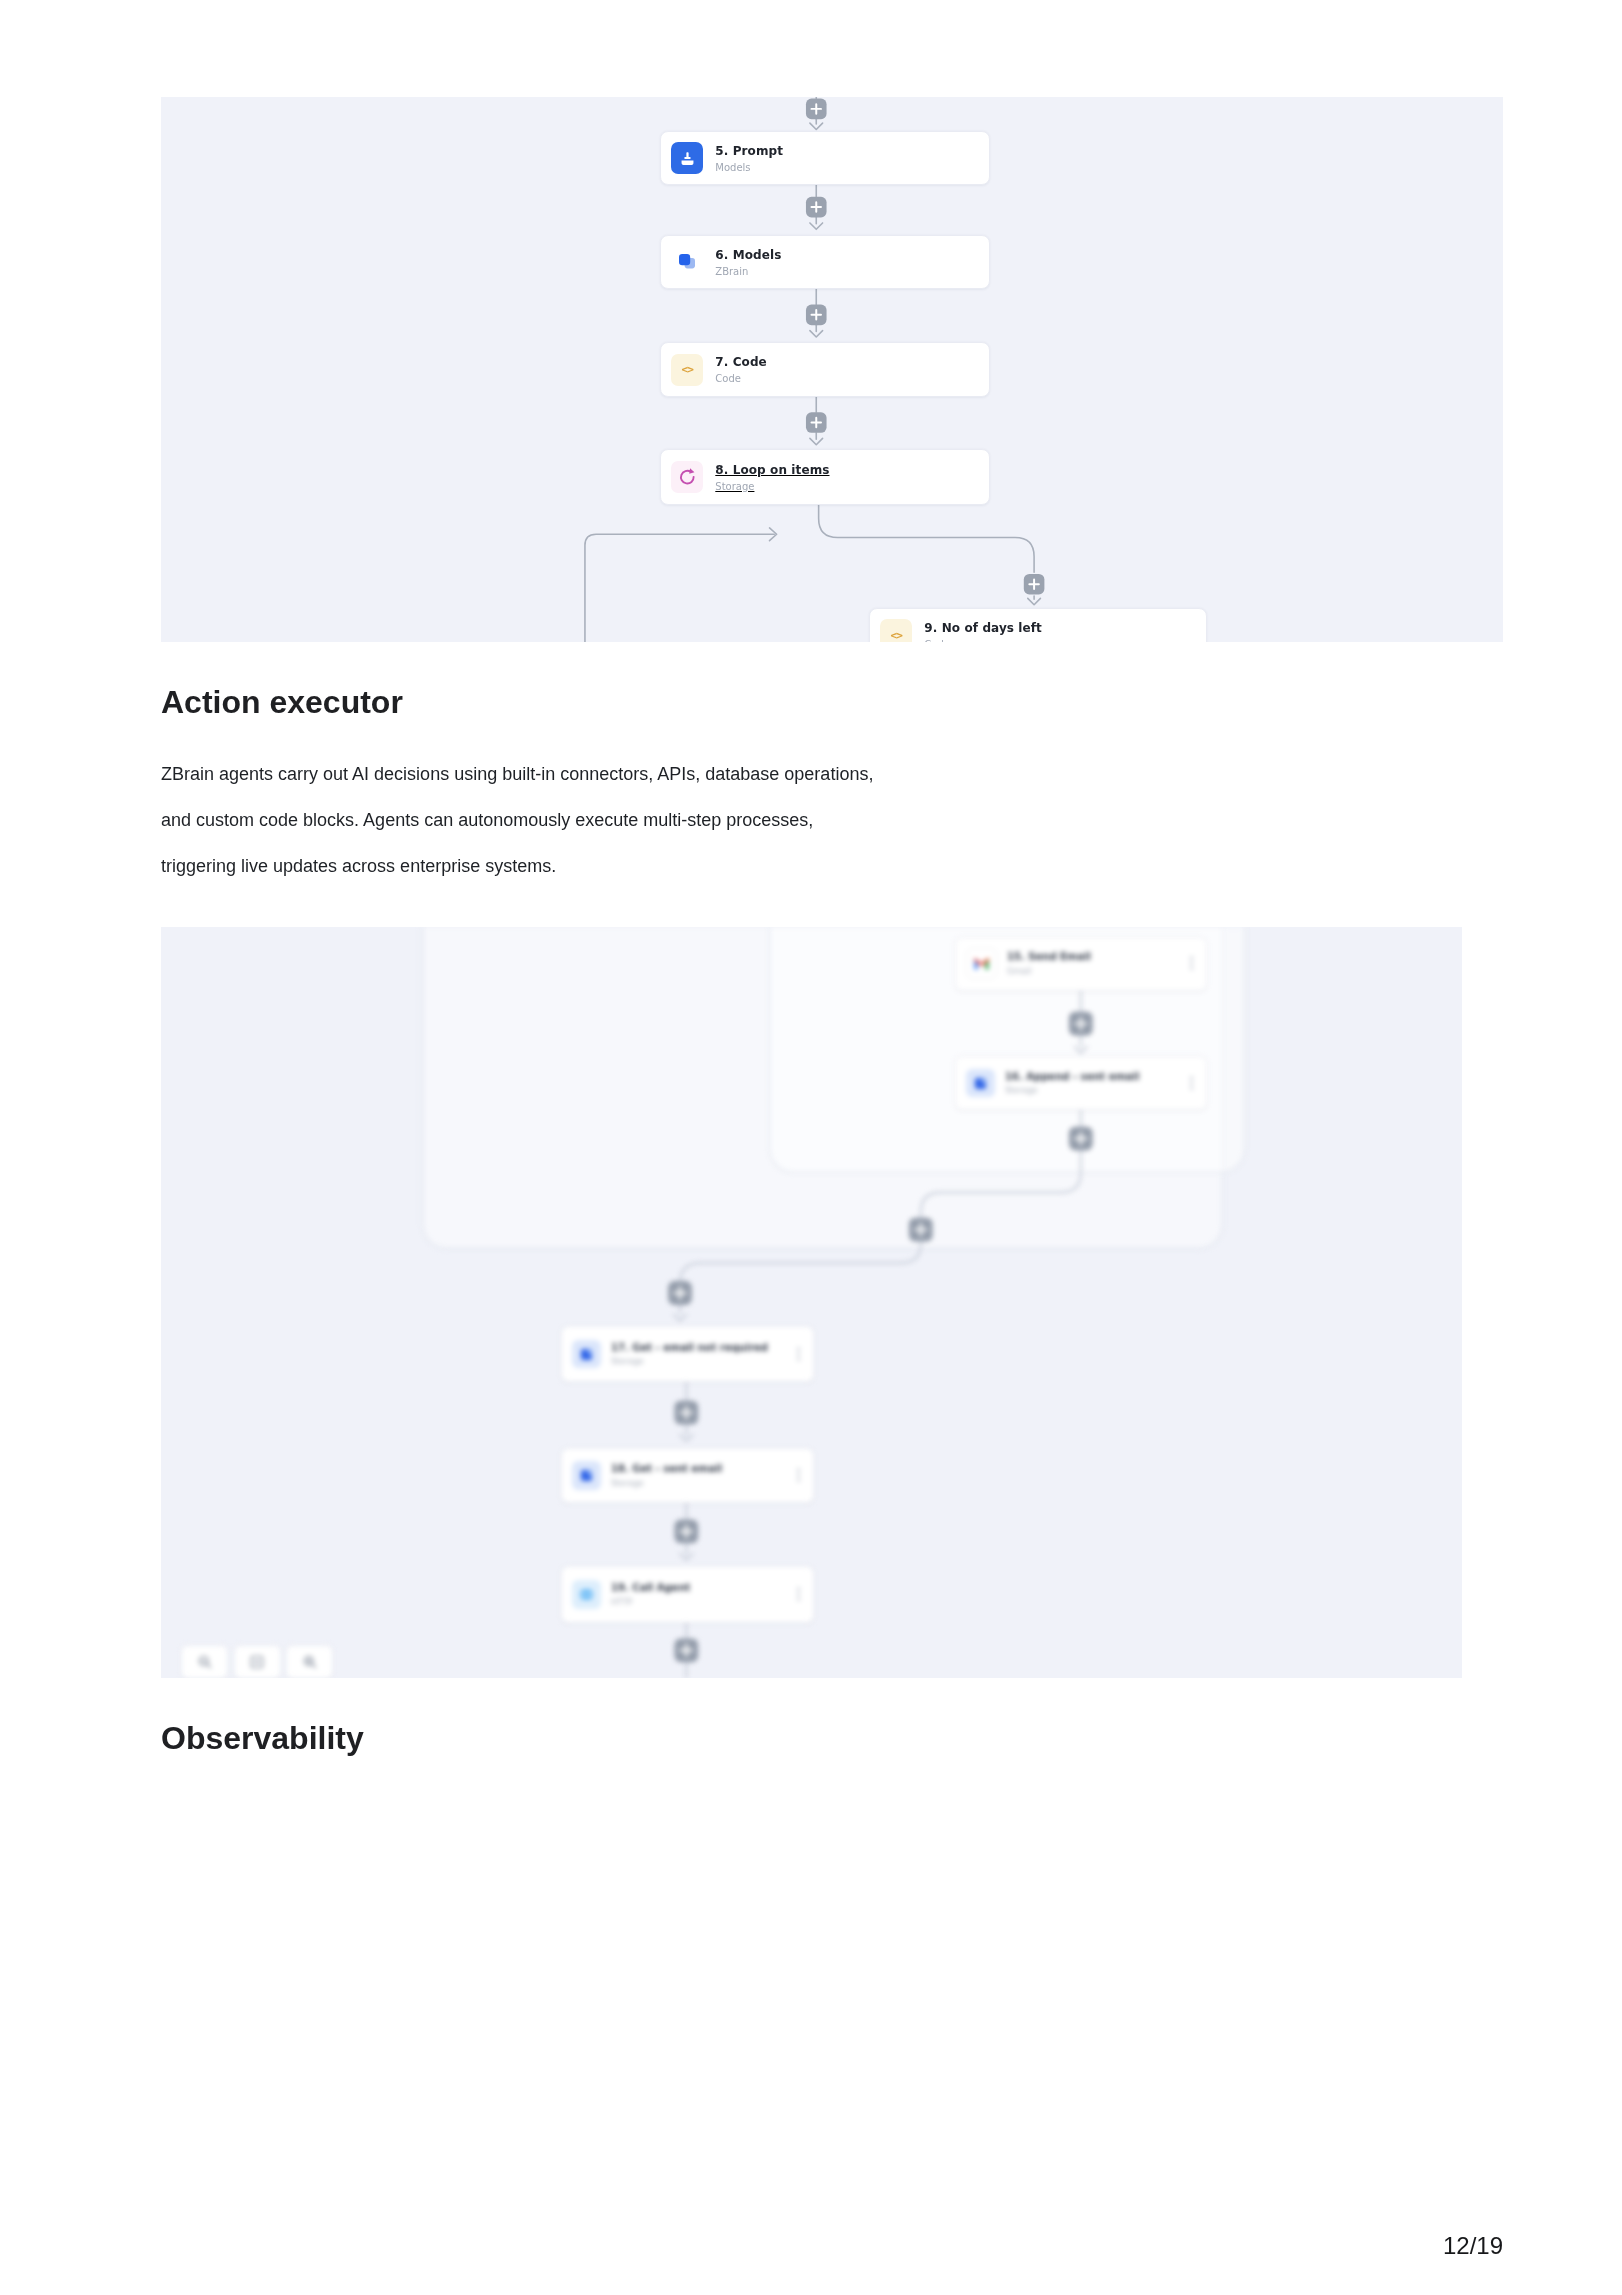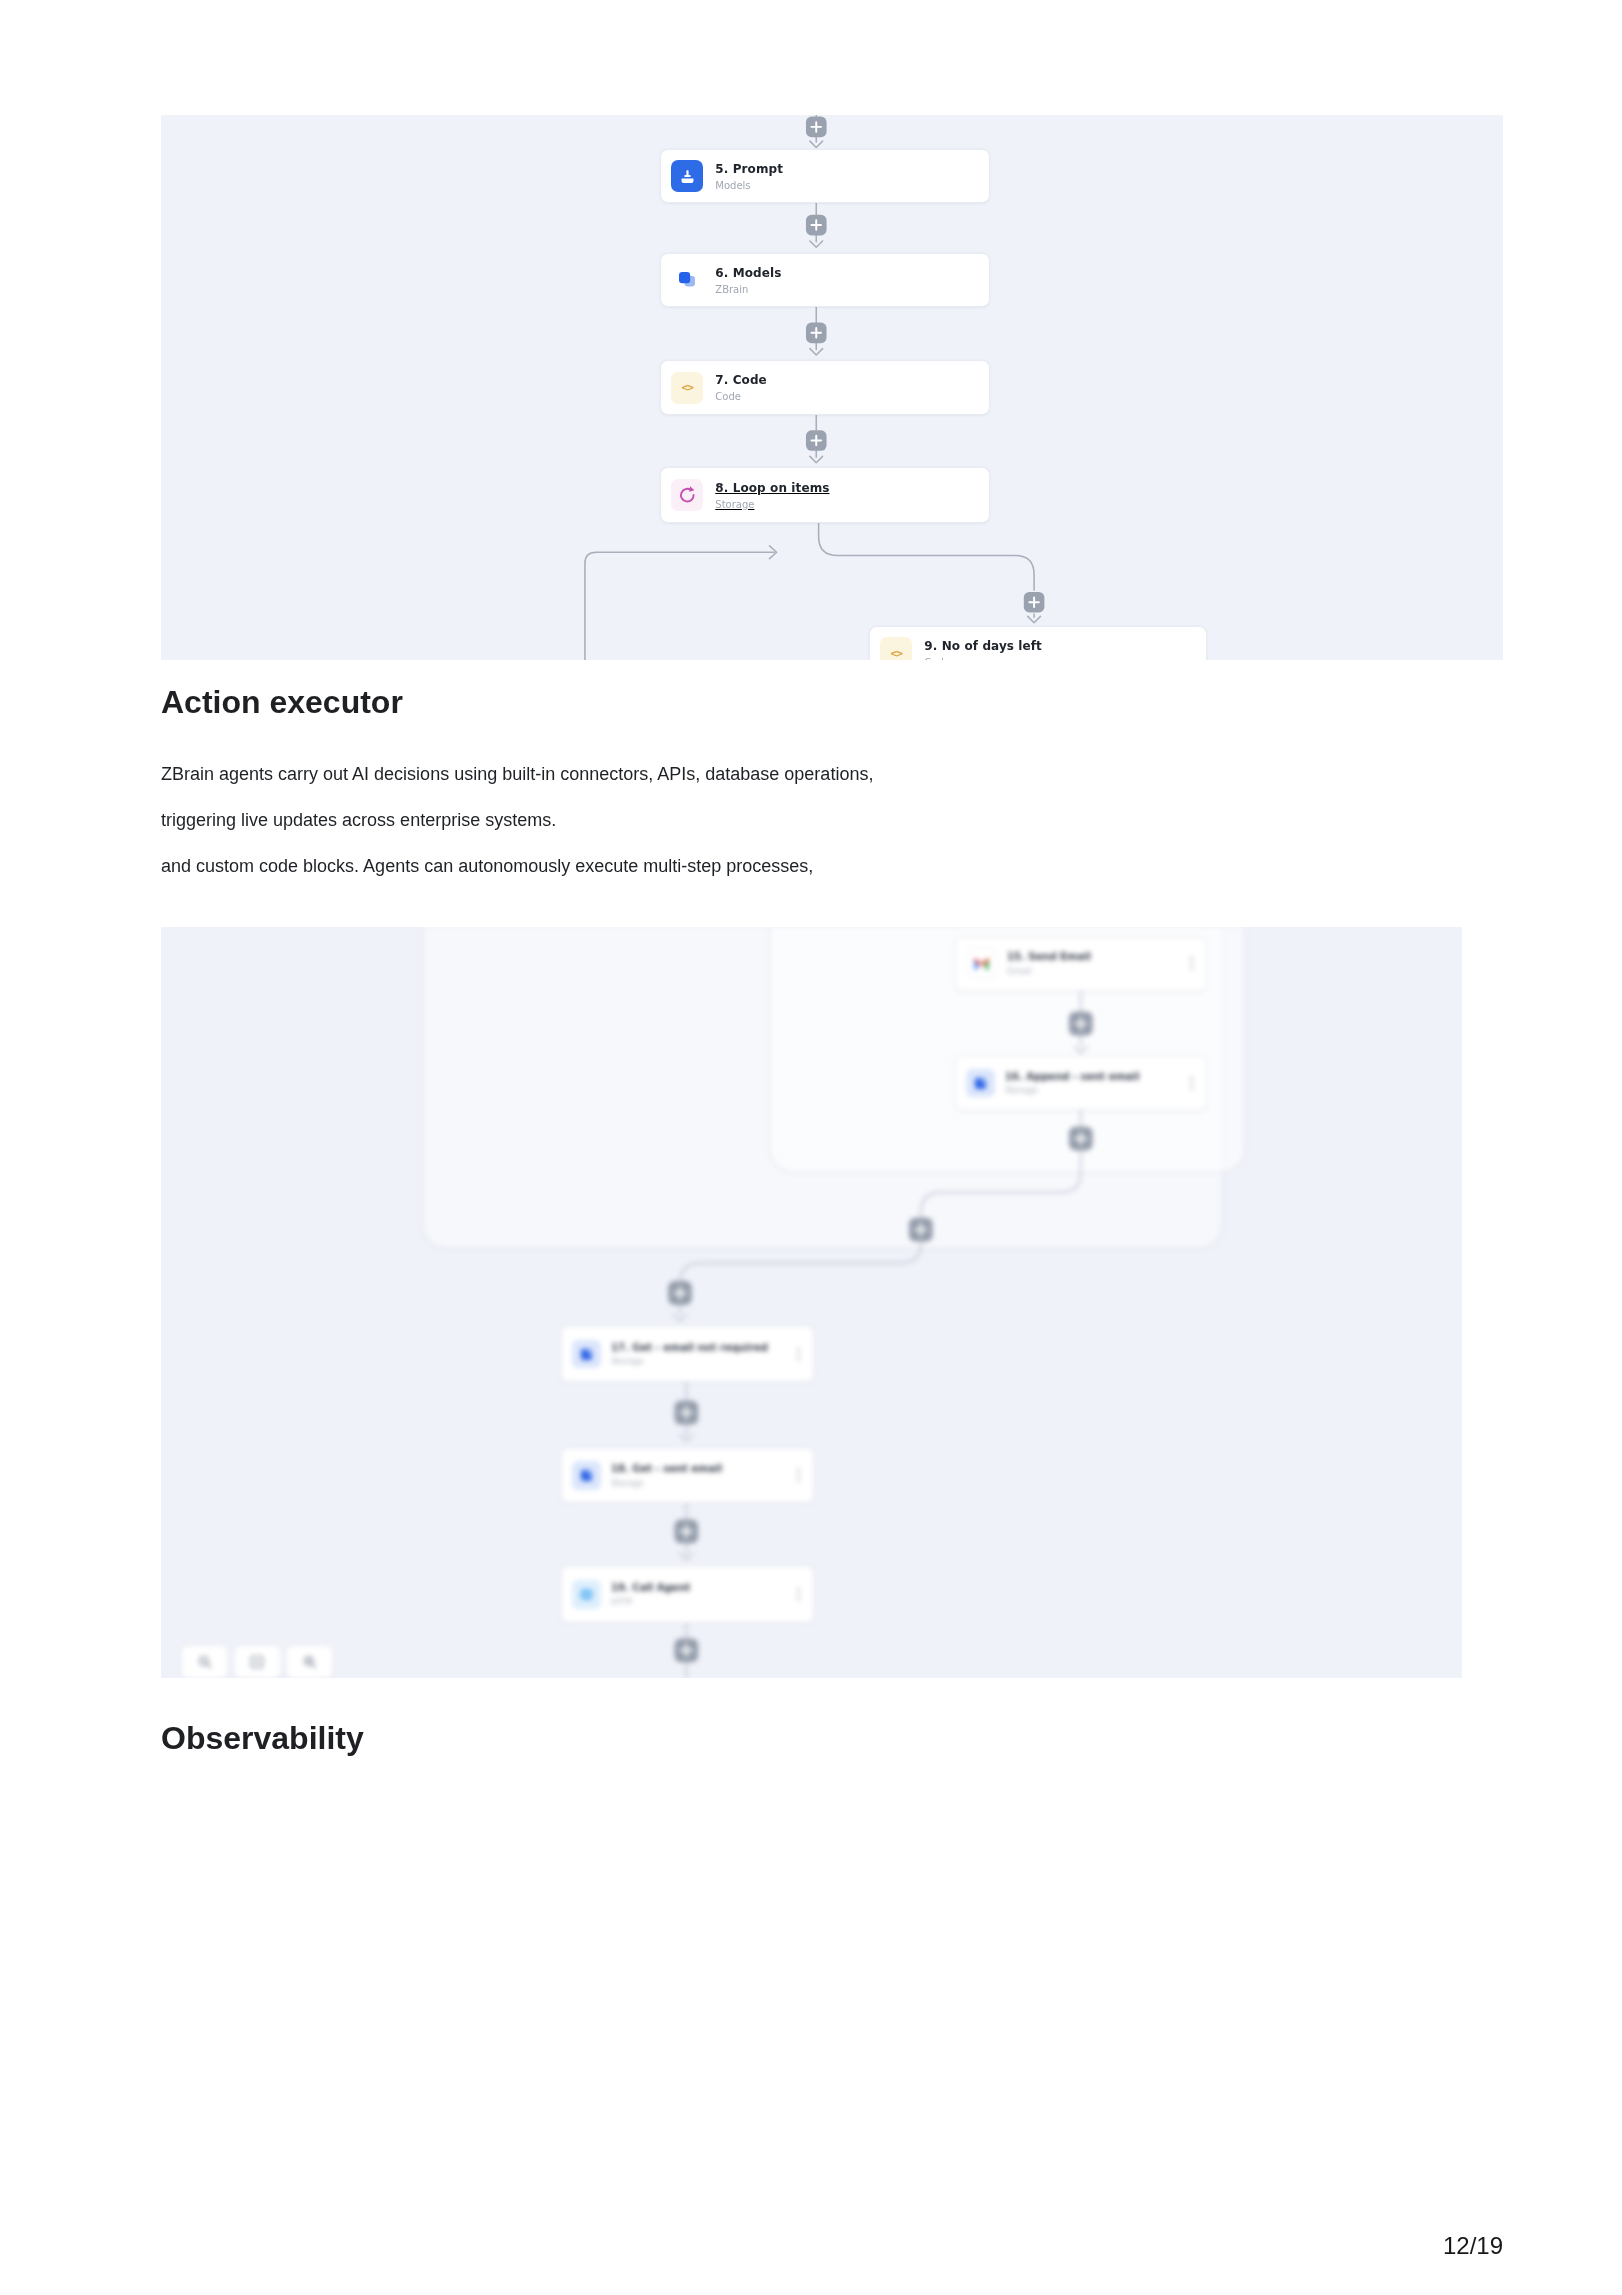--- a/index.html
+++ b/index.html
@@ -1,21 +1,21 @@
 <!DOCTYPE html>
 <html style="font-size:12.7px"><head>
 <meta charset="utf-8">
 <style>
   html,body{margin:0;padding:0;background:#ffffff;}
   .page{position:relative;width:1622px;height:2295px;background:#ffffff;overflow:hidden;
         font-family:"Liberation Sans",sans-serif;}
 
   
   .fig{position:absolute;left:161px;width:1301px;background:#f0f2f9;overflow:hidden;}
-  .fig1{top:115px;height:545px;padding-left:41px;}
+  .fig1{top:97px;height:545px;padding-left:41px;}
   .fig2{top:927px;height:751px;}
   .fig svg.wire{position:absolute;left:0;top:0;}
   .blurwrap{position:absolute;left:0;top:0;width:100%;height:100%;filter:blur(2.4px);}
   .soft{filter:blur(0.3px);}
 
   
   .card{position:absolute;background:#ffffff;border:0.8px solid #e9ebf3;border-radius:8px;
         box-shadow:0 0.8px 2.4px rgba(25,35,70,.06);display:flex;align-items:center;
         font-family:"DejaVu Sans",sans-serif;}
   .card .icbox{width:32px;height:32px;border-radius:7.1px;margin-left:10.3px;flex:0 0 auto;
@@ -156,22 +156,22 @@
             <div class="t">9. No of days left</div>
         <div class="s">Code</div>
           </div>
       </div>
     </div>
   </div>
 
   <div class="h2" style="top:684px;">Action executor</div>
   <div class="para" style="top:751px;">
     <div>ZBrain agents carry out AI decisions using built-in connectors, APIs, database operations,</div>
+    <div>and custom code blocks. Agents can autonomously execute multi-step processes,</div>
     <div>triggering live updates across enterprise systems.</div>
-    <div>and custom code blocks. Agents can autonomously execute multi-step processes,</div>
   </div>
 
   <div class="fig fig2">
     <div class="blurwrap">
       <svg class="wire" width="1301" height="751" viewBox="0 0 1642 948">
         <rect x="330" y="-60" width="1010" height="466" rx="30" fill="rgba(255,255,255,0.45)" stroke="#e2e6ef" stroke-width="2"></rect>
         <rect x="768" y="-60" width="600" height="370" rx="30" fill="rgba(255,255,255,0.5)" stroke="#e4e8f0" stroke-width="2"></rect>
         <g stroke="#c6ccd8" stroke-width="2.5" fill="none" stroke-linecap="round" stroke-linejoin="round">
           <path d="M1161,79 V107"></path>
             <path d="M1161,137 V151"></path>

